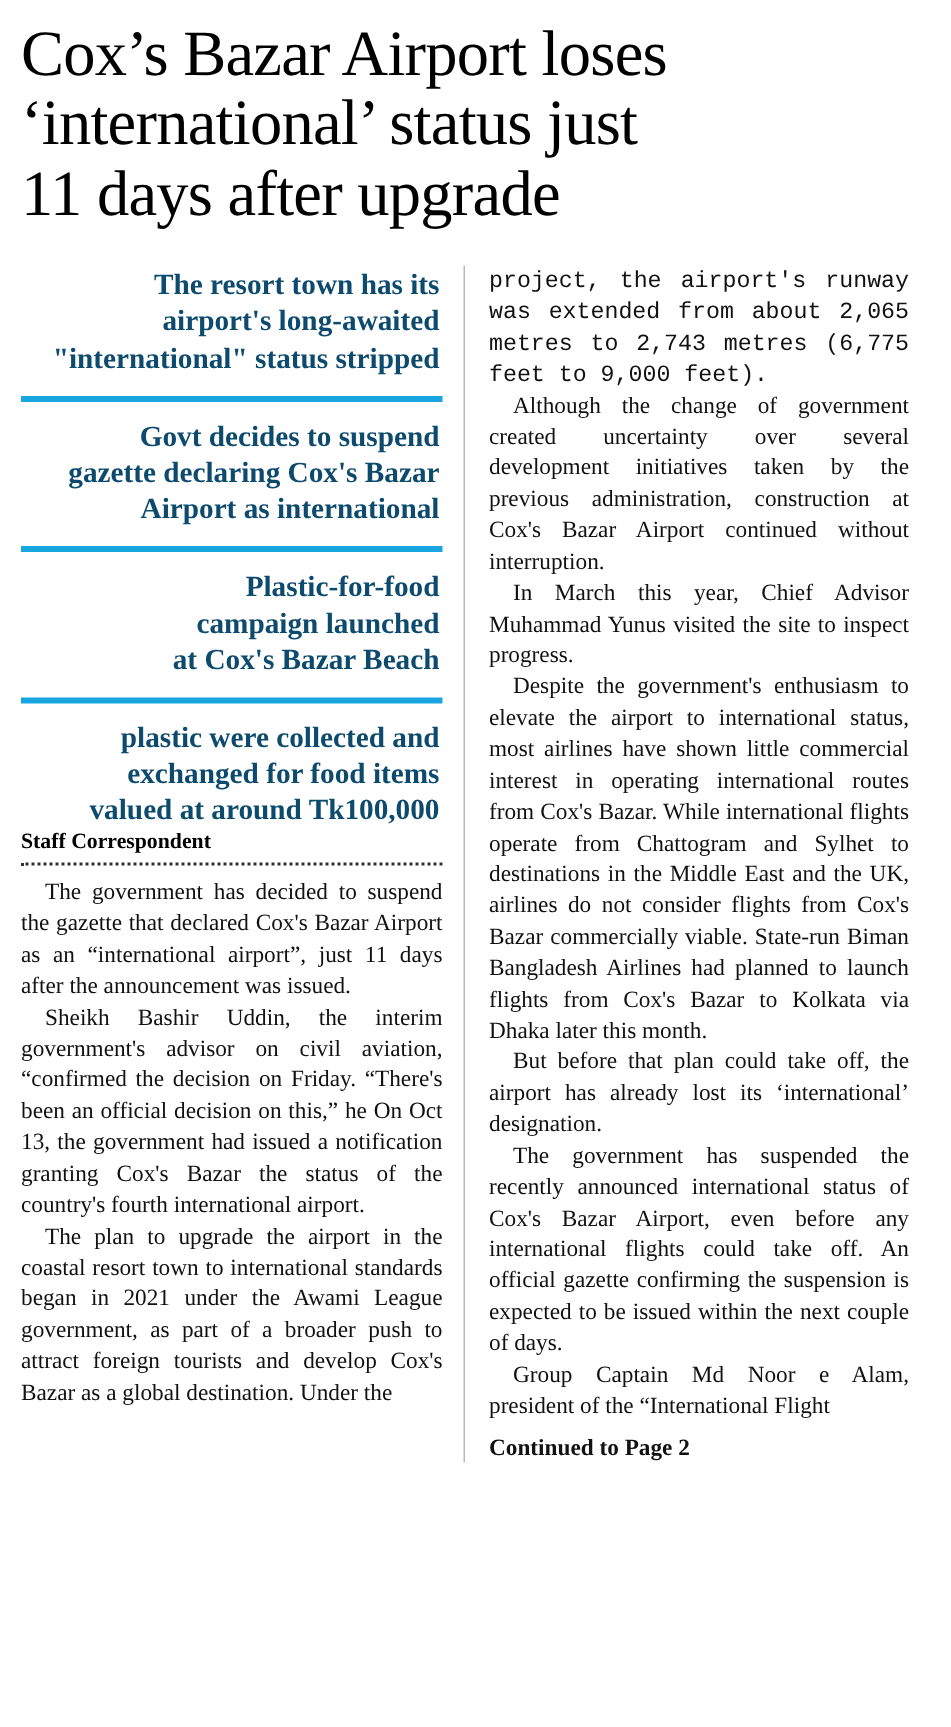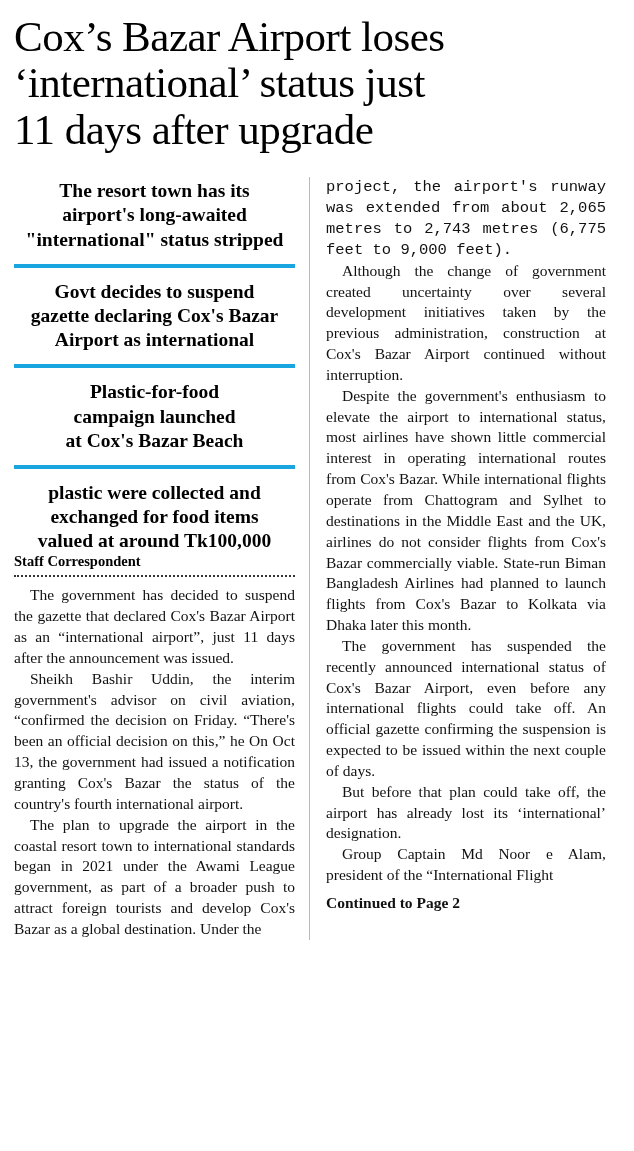--- a/index.html
+++ b/index.html
@@ -45,25 +45,25 @@
     padding-right: 14px;
     border-right: 1px solid #b9b9b9;
   }
   .col-right {
     width: 296px;
     box-sizing: border-box;
     padding-left: 16px;
   }
   
   .blurb {
-    text-align: center;
+    text-align: right;
     font-size: 19.5px;
     line-height: 1.24;
     font-weight: bold;
-    color: #000000;
+    color: #0c4a6e;
     padding: 0 2px;
   }
   .blurb.first { margin-top: 2px; }
   .rule-blue {
     height: 4px;
     background: #18a5e0;
     margin: 12px 0 12px 0;
   }
   .blurb-line { display: block; }
   .byline {
@@ -155,22 +155,23 @@
         <p>Sheikh Bashir Uddin, the interim government's advisor on civil aviation, “confirmed the decision on Friday. “There's been an official decision on this,” he On Oct 13, the government had issued a notification granting Cox's Bazar the status of the country's fourth international airport.</p>
         <p>The plan to upgrade the airport in the coastal resort town to international standards began in 2021 under the Awami League government, as part of a broader push to attract foreign tourists and develop Cox's Bazar as a global destination. Under the</p>
       </div>
 
     </div>
 
     <div class="col-right">
       <div class="body-text">
         <p class="noindent">project, the airport's runway was extended from about 2,065 metres to 2,743 metres (6,775 feet to 9,000 feet).</p>
         <p>Although the change of government created uncertainty over several development initiatives taken by the previous administration, construction at Cox's Bazar Airport continued without interruption.</p>
+        <p>In March this year, Chief Advisor Muhammad Yunus visited the site to inspect progress.</p>
         <p>Despite the government's enthusiasm to elevate the airport to international status, most airlines have shown little commercial interest in operating international routes from Cox's Bazar. While international flights operate from Chattogram and Sylhet to destinations in the Middle East and the UK, airlines do not consider flights from Cox's Bazar commercially viable. State-run Biman Bangladesh Airlines had planned to launch flights from Cox's Bazar to Kolkata via Dhaka later this month.</p>
+        <p>But before that plan could take off, the airport has already lost its ‘international’ designation.</p>
         <p>The government has suspended the recently announced international status of Cox's Bazar Airport, even before any international flights could take off. An official gazette confirming the suspension is expected to be issued within the next couple of days.</p>
-        <p>But before that plan could take off, the airport has already lost its ‘international’ designation.</p>
         <p>Group Captain Md Noor e Alam, president of the “International Flight</p>
       </div>
       <div class="continued">Continued to Page 2</div>
     </div>
 
   </div>
 </div>
 
 </body></html>

